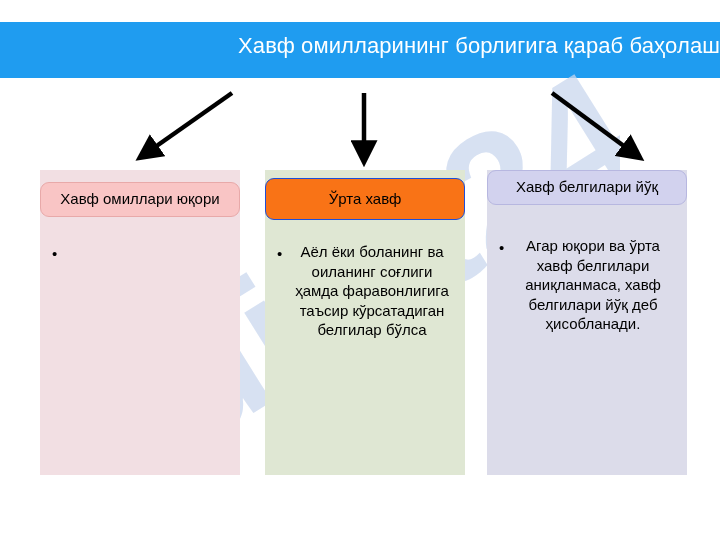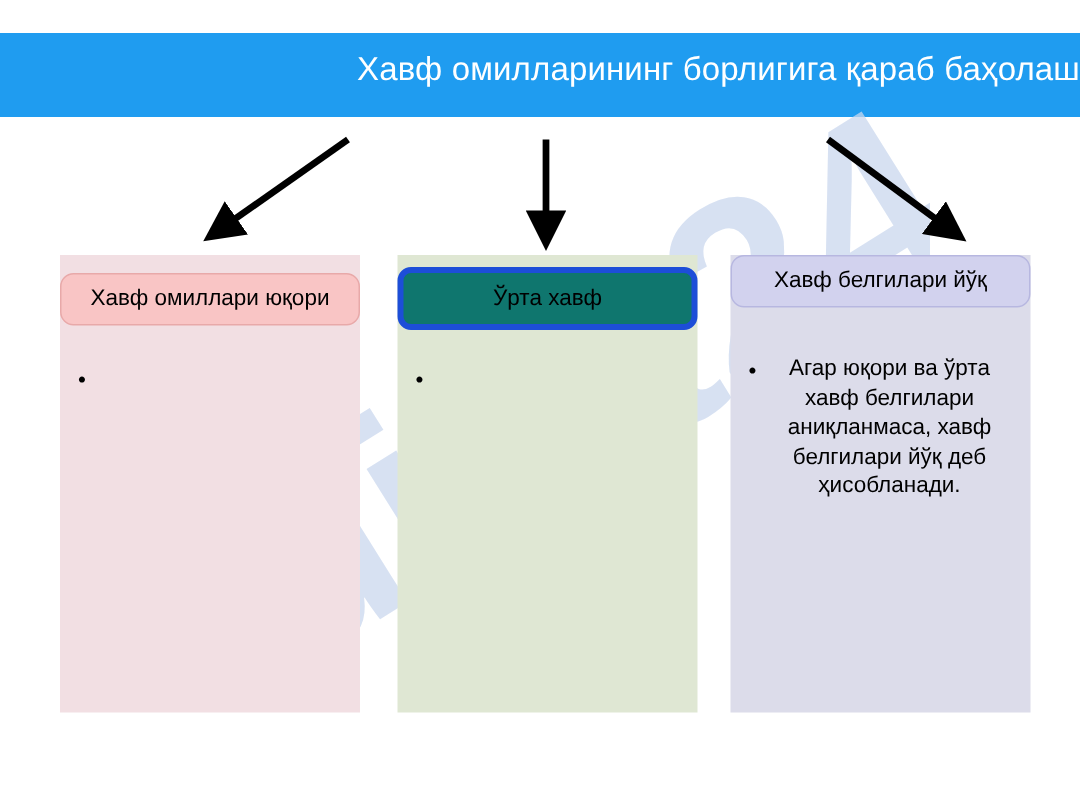--- a/index.html
+++ b/index.html
@@ -98,22 +98,22 @@
     line-height: 1.18;
     padding: 7px 6px 8px 6px;
   }
   .col-1 .col-head {
     top: 12px;
     background: #f9c5c5;
     border: 1px solid #e8a9a9;
   }
   .col-2 .col-head {
     top: 8px;
-    background: #0f766e;
-    border: 4px solid #1d4ed8;
+    background: #f97316;
+    border: 1px solid #1d4ed8;
     height: 42px;
     display: flex;
     align-items: center;
     justify-content: center;
   }
   .col-3 .col-head {
     top: 0px;
     background: #d2d2ee;
     border: 1px solid #b7b7e0;
   }
@@ -183,20 +183,21 @@
         </div>
       </div>
     </div>
 
     <div class="col col-2">
       <div class="col-body"></div>
       <div class="col-head">Ўрта хавф</div>
       <div class="bullet-wrap">
         <div class="bullet">
           <span class="dot">•</span>
+          <span>Аёл ёки боланинг ва оиланинг соғлиги ҳамда фаравонлигига таъсир кўрсатадиган белгилар бўлса</span>
         </div>
       </div>
     </div>
 
     <div class="col col-3">
       <div class="col-body"></div>
       <div class="col-head">Хавф белгилари йўқ</div>
       <div class="bullet-wrap">
         <div class="bullet">
           <span class="dot">•</span>

